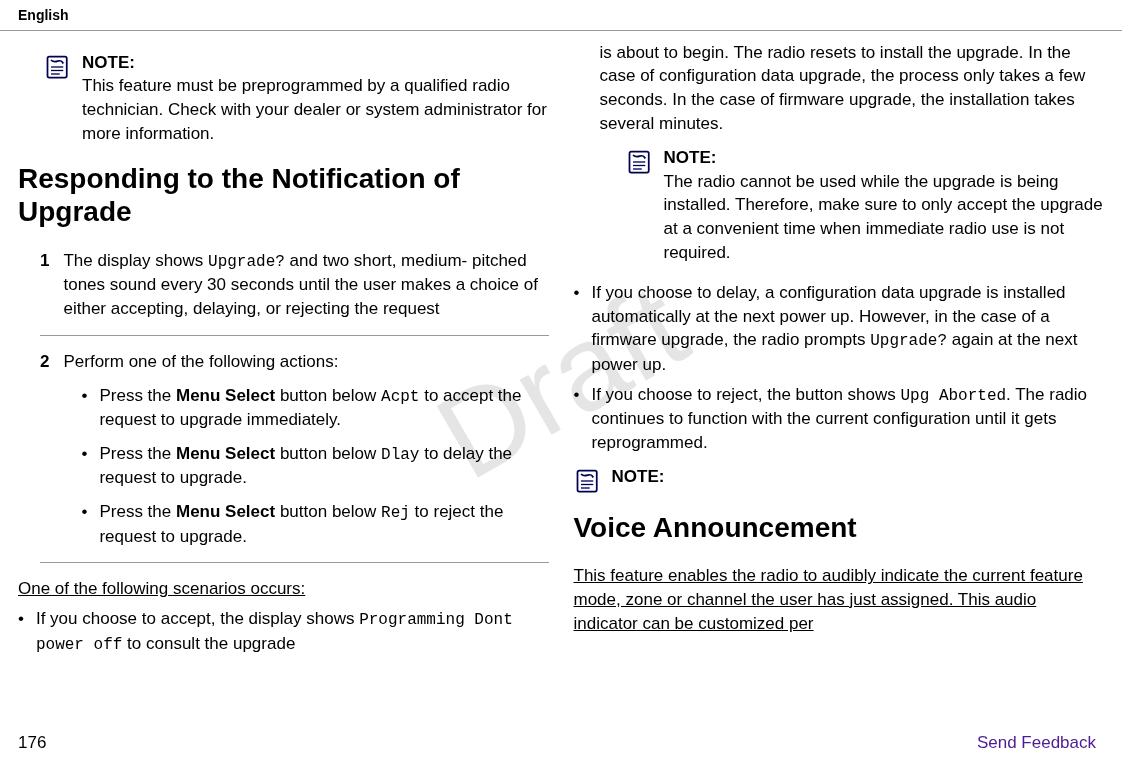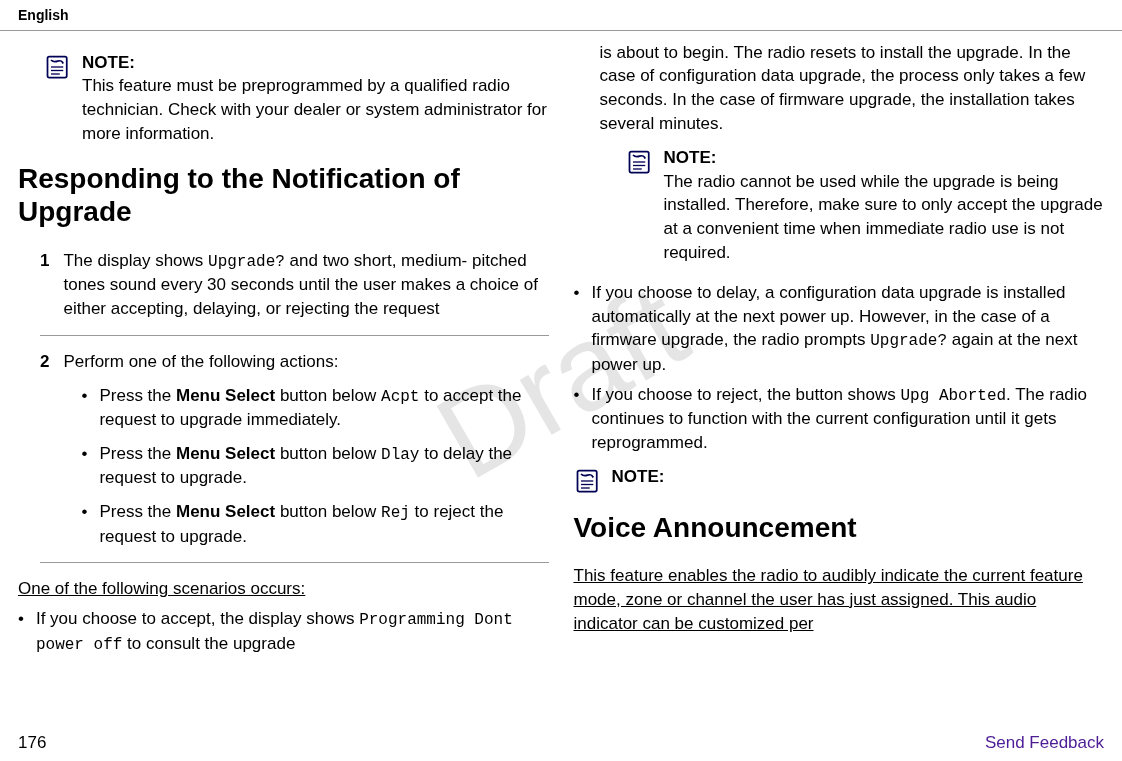--- a/index.html
+++ b/index.html
@@ -115,21 +115,21 @@
       font-family: "Courier New", monospace;
       font-size: 16px;
     }
     .bold {
       font-weight: bold;
     }
     .footer {
       position: absolute;
       bottom: 6px;
       left: 0;
-      right: 0;
+      right: 8px;
       display: flex;
       justify-content: space-between;
       padding: 0 18px;
       font-size: 17px;
     }
     .footer .link {
       color: #4c1d95;
     }
     .para {
       margin: 6px 0;

